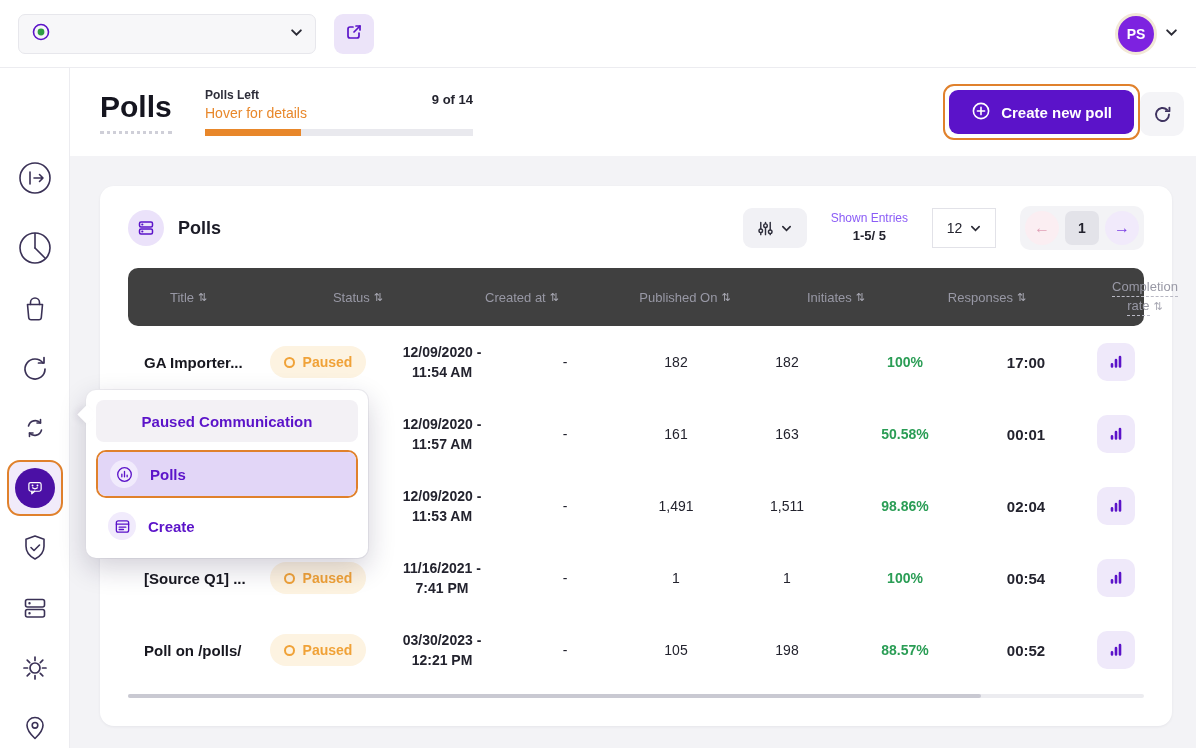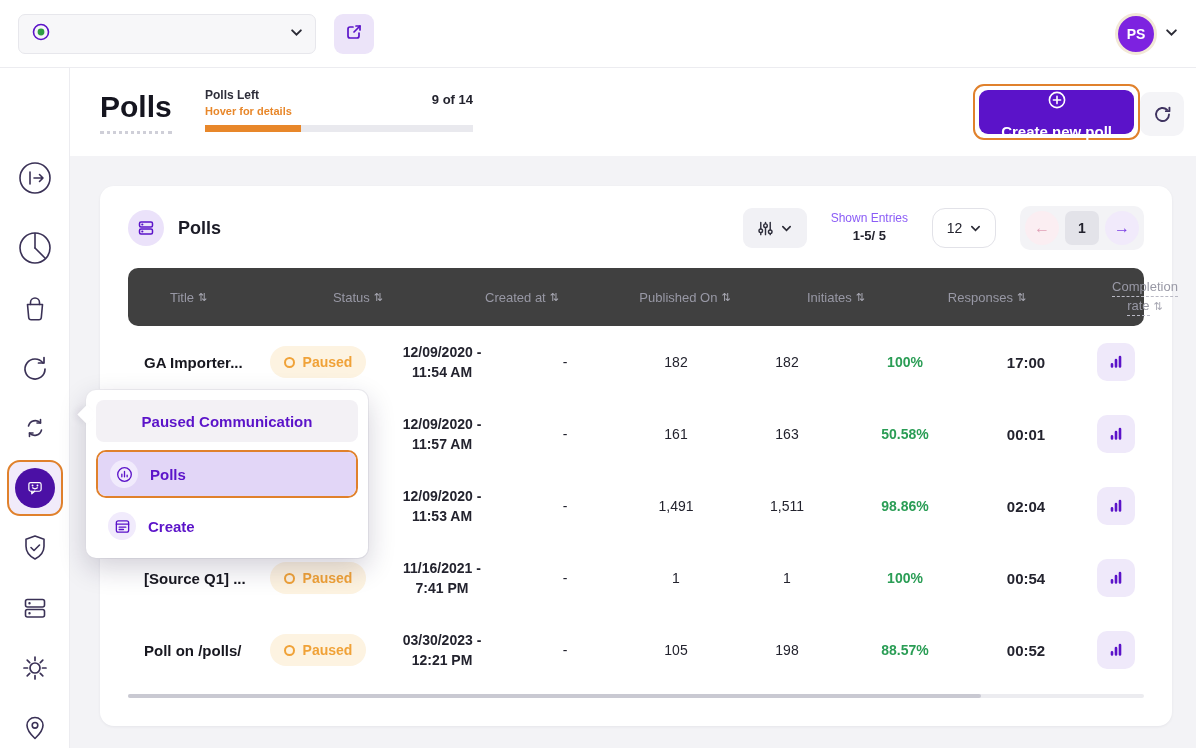--- a/index.html
+++ b/index.html
@@ -29,47 +29,47 @@
   .side-active-circle { width:40px; height:40px; border-radius:50%; background:#4b10a5;
     display:flex; align-items:center; justify-content:center; }
 
   
   .page-head { position:absolute; left:70px; top:68px; right:0; height:88px; background:#fff; z-index:10; }
   .page-title { position:absolute; left:30px; top:22px; font-size:30px; font-weight:bold; color:#15151f;
     padding-bottom:7px; border-bottom:3px dotted #cfcfd8; }
   .polls-left { position:absolute; left:135px; top:20px; width:268px; }
   .pl-row { display:flex; justify-content:space-between; align-items:flex-start; }
   .pl-label { font-size:12px; font-weight:bold; color:#2e2e3a; }
-  .pl-sub { font-size:11px; color:#e8872a; margin-top:3px; font-weight:bold; }
+  .pl-sub { font-size:14px; color:#e8872a; margin-top:3px; font-weight:normal; }
   .pl-usage { font-size:13px; font-weight:bold; color:#23232e; margin-top:4px; }
   .progress { margin-top:8px; width:268px; height:7px; background:#e9e9ee; }
   .progress-fill { height:100%; background:#e8872a; }
   .annotation { border:2px solid #e0812c; border-radius:11px; padding:4px; }
   .create-anno { position:absolute; right:56px; top:16px; }
   .create-btn { height:44px; padding:0 22px; background:#5b13c9; color:#fff; border:none; border-radius:9px;
     font-size:15px; font-weight:bold; display:flex; align-items:center; gap:10px; cursor:pointer;
-    font-family:"Liberation Sans", sans-serif;flex-direction:column; }
+    font-family:"Liberation Sans", sans-serif; }
   .refresh-btn { position:absolute; right:12px; top:24px; width:44px; height:44px; border-radius:10px;
     background:#f4f4f7; border:none; display:flex; align-items:center; justify-content:center; cursor:pointer; }
 
   
   .content { position:absolute; left:70px; top:156px; right:0; bottom:0; background:#f3f3f6; }
   .card { position:absolute; left:30px; top:30px; right:24px; bottom:22px; background:#fff; border-radius:14px;
     box-shadow:0 1px 3px rgba(20,20,50,.06); }
   .card-head { display:flex; align-items:center; padding:20px 28px 14px 28px; gap:14px; }
   .card-ico { width:36px; height:36px; border-radius:50%; background:#ebe2fa;
     display:flex; align-items:center; justify-content:center; }
   .card-title { font-size:18px; font-weight:bold; color:#1b1b26; }
   .head-right { margin-left:auto; display:flex; align-items:center; gap:24px; }
   .filter-btn { width:64px; height:40px; background:#f1f1f5; border:none; border-radius:9px;
     display:flex; align-items:center; justify-content:center; gap:7px; cursor:pointer; }
   .entries { text-align:center; line-height:1.45; }
   .entries .lbl { font-size:12px; color:#8b5cf6;text-align:center; }
   .entries .val { font-size:13px; font-weight:bold; color:#23232e; }
-  .size-select { width:64px; height:40px; background:#fff; border:1px solid #e2e2e8; border-radius:13px;
+  .size-select { width:64px; height:40px; background:#fff; border:1px solid #e2e2e8; border-radius:0;
     display:flex; align-items:center; justify-content:center; gap:8px; font-size:14px; color:#23232e; cursor:pointer; }
   .pager { background:#f3f3f6; border-radius:10px; padding:5px; display:flex; align-items:center; gap:6px; }
   .pg-prev, .pg-next { width:34px; height:34px; border-radius:50%; border:none; display:flex;
     align-items:center; justify-content:center; font-size:16px; cursor:pointer; }
   .pg-prev { background:#fbeef2; color:#e0a0b6; }
   .pg-next { background:#f1eafb; color:#7b3fe4; }
   .pg-page { width:34px; height:34px; border-radius:7px; background:#e3e3e9; border:none;
     font-size:14px; font-weight:bold; color:#23232e; cursor:pointer; }
 
   

